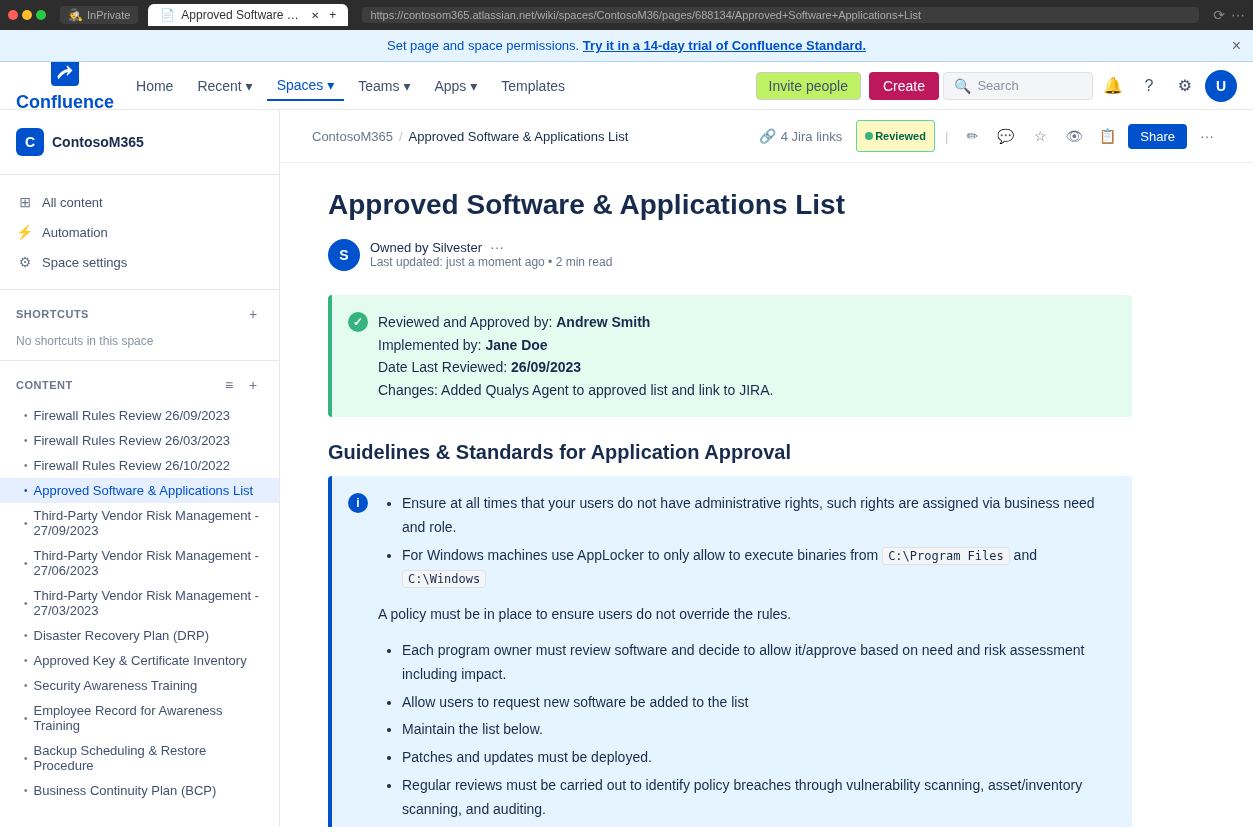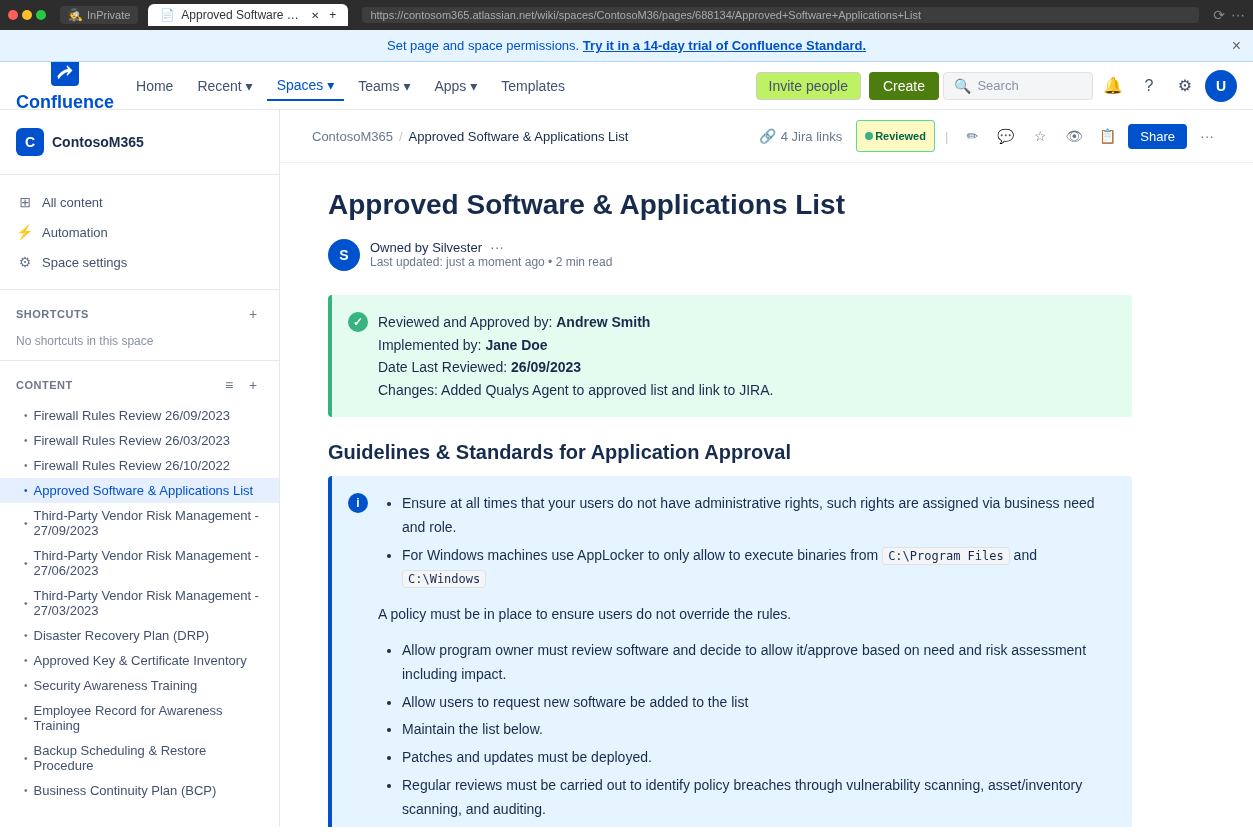--- a/index.html
+++ b/index.html
@@ -23,21 +23,21 @@
     .banner-close { position: absolute; right: 12px; top: 50%; transform: translateY(-50%); cursor: pointer; color: #666; font-size: 16px; }
 
     
     .navbar { background: #fff; border-bottom: 1px solid #e8e8e8; height: 48px; display: flex; align-items: center; padding: 0 16px; gap: 4px; }
     .confluence-logo { display: flex; align-items: center; gap: 6px; font-size: 18px; font-weight: 700; color: #0052cc; margin-right: 8px; flex-direction: column; }
     .confluence-icon { width: 28px; height: 28px; background: #0052cc; border-radius: 4px; display: flex; align-items: center; justify-content: center; color: white; font-size: 16px; }
     .nav-item { padding: 6px 10px; font-size: 14px; color: #42526e; cursor: pointer; border-radius: 4px; display: flex; align-items: center; gap: 4px; }
     .nav-item.active { color: #0052cc; border-bottom: 2px solid #0052cc; border-radius: 0; }
     .nav-spacer { flex: 1; }
     .invite-people-btn { background: #bef264; border: 1px solid #ccc; border-radius: 4px; padding: 5px 12px; font-size: 14px; color: #42526e; cursor: pointer; }
-    .create-btn { background: #4d7c0f; color: white; border: none; border-radius: 4px; padding: 6px 14px; font-size: 14px; cursor: pointer; margin-left: 4px; }
+    .create-btn { background: #be185d; color: white; border: none; border-radius: 4px; padding: 6px 14px; font-size: 14px; cursor: pointer; margin-left: 4px; }
     .search-box { background: #f4f5f7; border: 1px solid #dfe1e6; border-radius: 4px; padding: 5px 10px; font-size: 14px; width: 150px; display: flex; align-items: center; gap: 6px; color: #8993a4; }
     .nav-icons { display: flex; gap: 4px; align-items: center; }
     .nav-icon-btn { width: 32px; height: 32px; border-radius: 50%; display: flex; align-items: center; justify-content: center; color: #42526e; cursor: pointer; font-size: 16px; }
     .avatar { width: 32px; height: 32px; border-radius: 50%; background: #0052cc; color: white; display: flex; align-items: center; justify-content: center; font-size: 14px; font-weight: 600; cursor: pointer; }
 
     
     .main-layout { display: flex; height: calc(835px - 30px - 40px - 48px); }
 
     
     .sidebar { width: 280px; min-width: 280px; background: #fff; border-right: 1px solid #e8e8e8; overflow-y: auto; padding: 8px 0; }
@@ -290,21 +290,21 @@
           <div class="info-content">
             <ul class="bullet-list" id="guidelines-bullets-1">
                 <li>Ensure at all times that your users do not have administrative rights, such rights are assigned via business need and role.</li>
                 <li>For Windows machines use AppLocker to only allow to execute binaries from <code class="code-inline">C:\Program Files</code> and <code class="code-inline">C:\Windows</code></li>
               </ul>
           </div>
         </div>
         <div style="padding-left: 30px;">
           <p class="content-paragraph">A policy must be in place to ensure users do not override the rules.</p>
           <ul class="bullet-list" id="guidelines-bullets-2">
-              <li>Allow program owner must review software and decide to allow it/approve based on need and risk assessment including impact.</li>
+              <li>Each program owner must review software and decide to allow it/approve based on need and risk assessment including impact.</li>
               <li>Allow users to request new software be added to the list</li>
               <li>Maintain the list below.</li>
               <li>Patches and updates must be deployed.</li>
               <li>Regular reviews must be carried out to identify policy breaches through vulnerability scanning, asset/inventory scanning, and auditing.</li>
             </ul>
 
         </div>
       </div>
     </div>
   </div>

